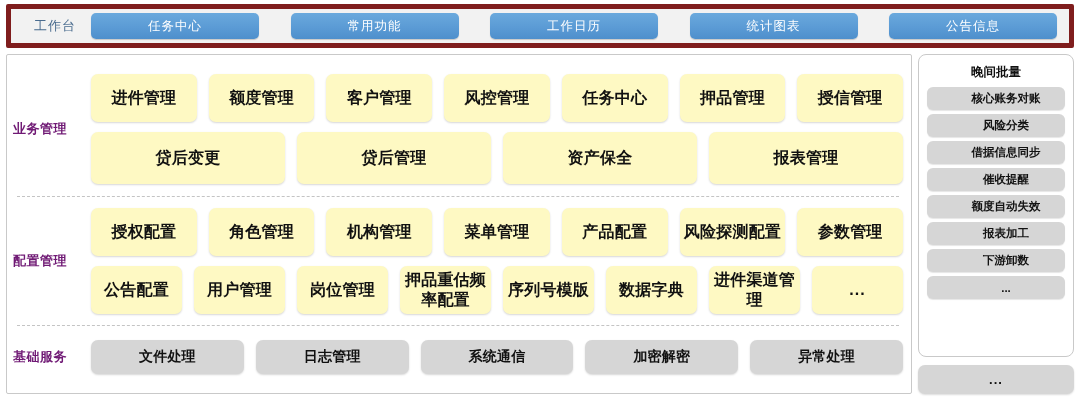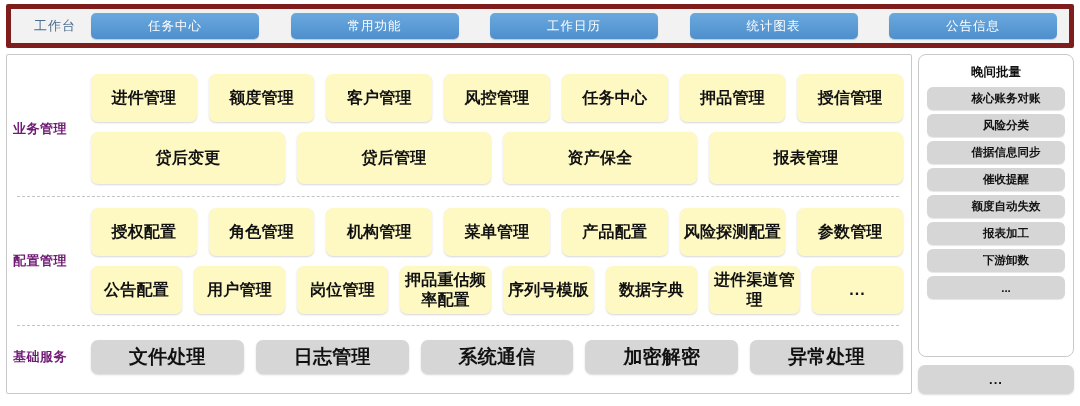--- a/index.html
+++ b/index.html
@@ -136,21 +136,21 @@
     padding: 2px 4px;
     box-sizing: border-box;
     background: #fef9c3;
     box-shadow: 0 1px 2px rgba(0,0,0,0.16);
     cursor: pointer;
     letter-spacing: 0.2px;
   }
   .tile.wide { height: 52px; }
   .tile.gray {
     background: #d6d6d6;
-    font-size: 19px;
+    font-size: 14px;
     height: 34px;
   }
   .tile.ellipsis { letter-spacing: 1px; }
 
   
   .right-col {
     flex: 1;
     display: flex;
     flex-direction: column;
     margin-left: 6px;

